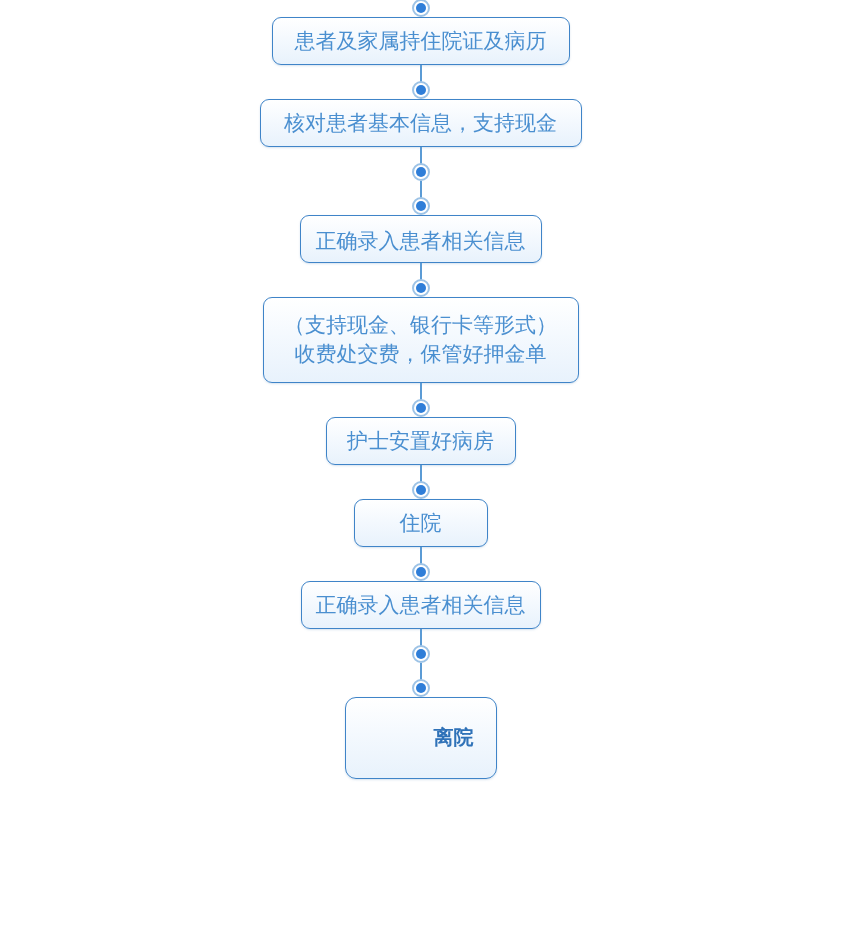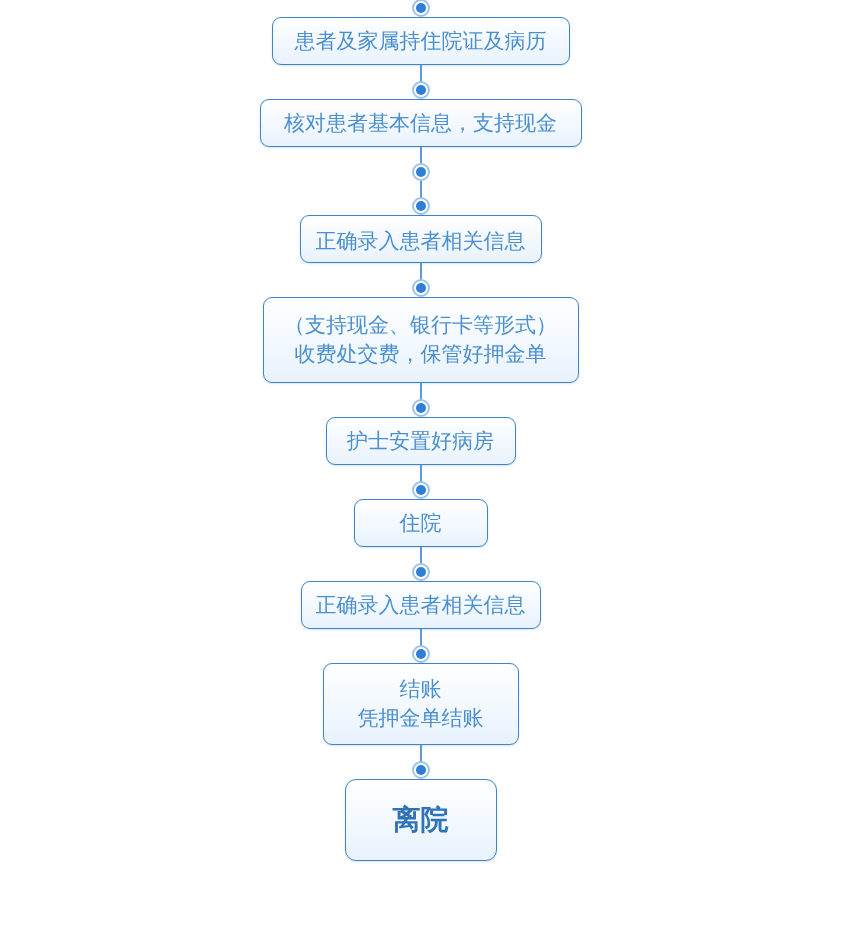--- a/index.html
+++ b/index.html
@@ -80,24 +80,25 @@
     flex-direction: column;
     align-items: center;
     justify-content: center;
     padding: 6px 22px;
     flex: 0 0 auto;
     white-space: nowrap;
   }
   .node .line-text { display: block; }
 
   .node.emphasis {
-    font-size: 28px;
+    font-size: 20px;
     font-weight: bold;
     color: #2f72b8;
     border-radius: 11px;
+    align-items: flex-end;
   }
 </style>
 </head>
 <body>
 
 <div id="flowchart">
     <div class="connector head">
       <div class="line"></div>
       <div class="dot"></div>
     </div>
@@ -148,24 +149,20 @@
       <div class="line" style="height: 17px;"></div>
       <div class="dot"></div>
     </div>
     <div class="node" style="width: 240px; min-height: 48px;">
       <span class="line-text">正确录入患者相关信息</span>
     </div>
     <div class="connector mid">
       <div class="line" style="height: 17px;"></div>
       <div class="dot"></div>
     </div>
-    <div class="node" style="width: 196px; min-height: 82px;">
-      <span class="line-text">结账</span>
-      <span class="line-text">凭押金单结账</span>
-    </div>
     <div class="connector mid">
       <div class="line" style="height: 17px;"></div>
       <div class="dot"></div>
     </div>
     <div class="node emphasis" style="width: 152px; min-height: 82px;">
       <span class="line-text">离院</span>
     </div>
     <div style="flex: 1 1 auto;"></div>
   </div>
 

